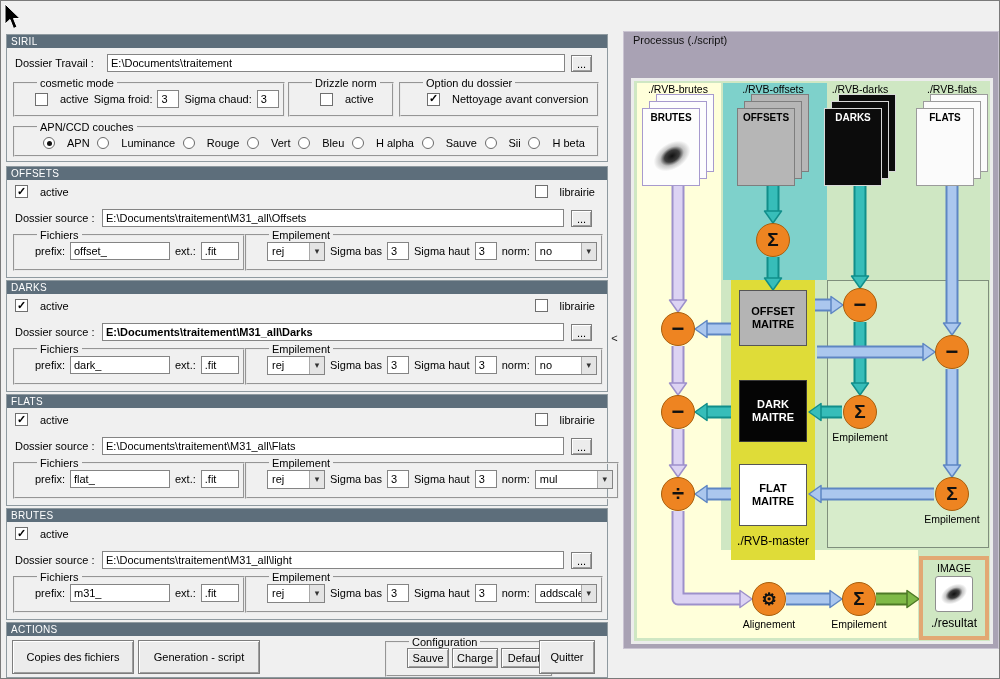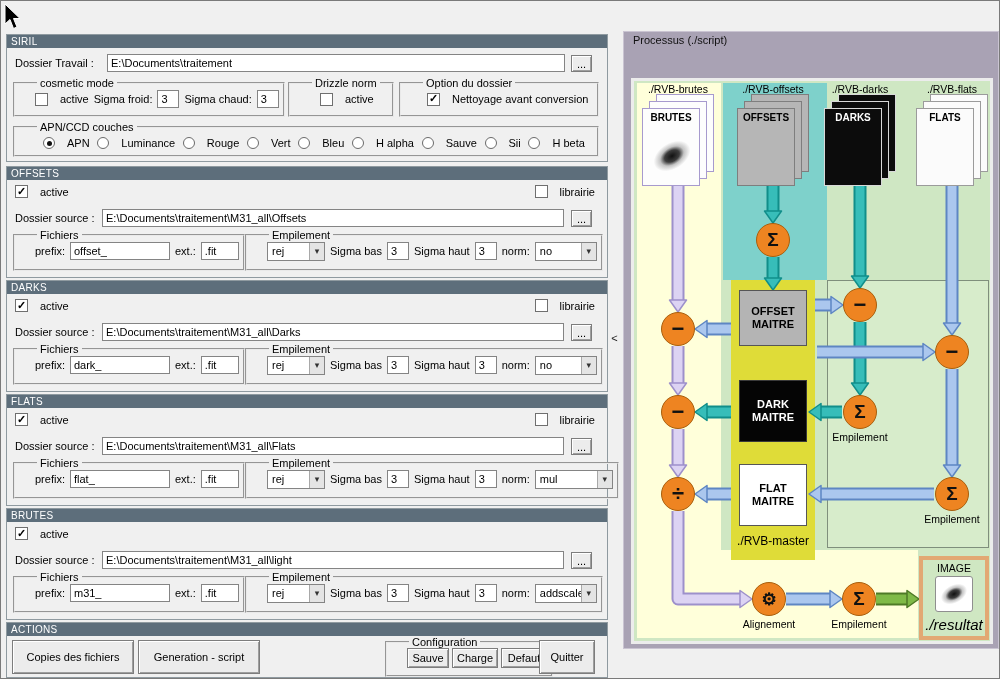--- a/index.html
+++ b/index.html
@@ -78,21 +78,21 @@
   .op { position:absolute; width:34px; height:34px; border-radius:50%; background:#ee8421; border:1px solid #a85f0d; display:flex; align-items:center; justify-content:center; font-weight:bold; color:#111; }
   .op-sum { font-size:19px; }
   .op-minus, .op-div { font-size:22px; }
   .op-gear { font-size:17px; }
 
   .flow-label { position:absolute; width:84px; text-align:center; font-size:10.5px; }
 
   #result-box { position:absolute; left:288px; top:478px; width:70px; height:84px; border:4px solid #e2a873; background:#cfe7c2; display:flex; flex-direction:column; align-items:center; padding-top:2px; }
   #result-title { font-size:10.5px; }
   #result-thumb { width:38px; height:36px; background:#fff; border:1px solid #8f8f8f; border-radius:3px; margin-top:2px; display:flex; align-items:center; justify-content:center; }
-  #result-caption { font-size:15px; font-style:italic; margin-top:4px; }
+  #result-caption { font-size:12px; margin-top:4px; }
 
   #cursor-svg { position:absolute; left:3px; top:3px; z-index:99; }
 </style>
 </head>
 <body>
 
 <div id="window">
 
   <svg id="cursor-svg" width="24" height="27" viewBox="0 0 24 27">
     <polygon points="1,0 1,20 6,15.5 9.5,24.5 13,23 9.5,14.5 16,14.5" fill="#000" stroke="#fff" stroke-width="1"></polygon>
@@ -235,21 +235,21 @@
       <span class="cb">
           <span class="check-glyph">✓</span>
         </span>
       <span class="lbl">active</span>
     </span>
     <span class="cb-item abs" style="right:12px;top:18px">
       <span class="cb"></span>
       <span class="lbl">librairie</span>
     </span>
     <span class="lbl abs" style="left:8px;top:45px">Dossier source :</span>
-    <input class="ti abs" style="left: 95px; top: 42px; width: 462px;" value="E:\Documents\traitement\M31_all\Darks">
+    <input class="ti abs" style="left: 95px; top: 42px; width: 462px; font-weight: bold;" value="E:\Documents\traitement\M31_all\Darks">
     <div class="btn abs" style="left:564px;top:43px;width:21px;height:17px">...</div>
     <fieldset class="fs" style="left:6px;top:62px;width:226px;height:42px">
       <legend>Fichiers</legend>
       <div class="fs-row">
         <span class="lbl">prefix:</span>
         <input class="ti" style="width: 100px;" value="dark_">
         <span class="lbl">ext.:</span>
         <input class="ti" style="width: 38px;" value=".fit">
       </div>
     </fieldset>

